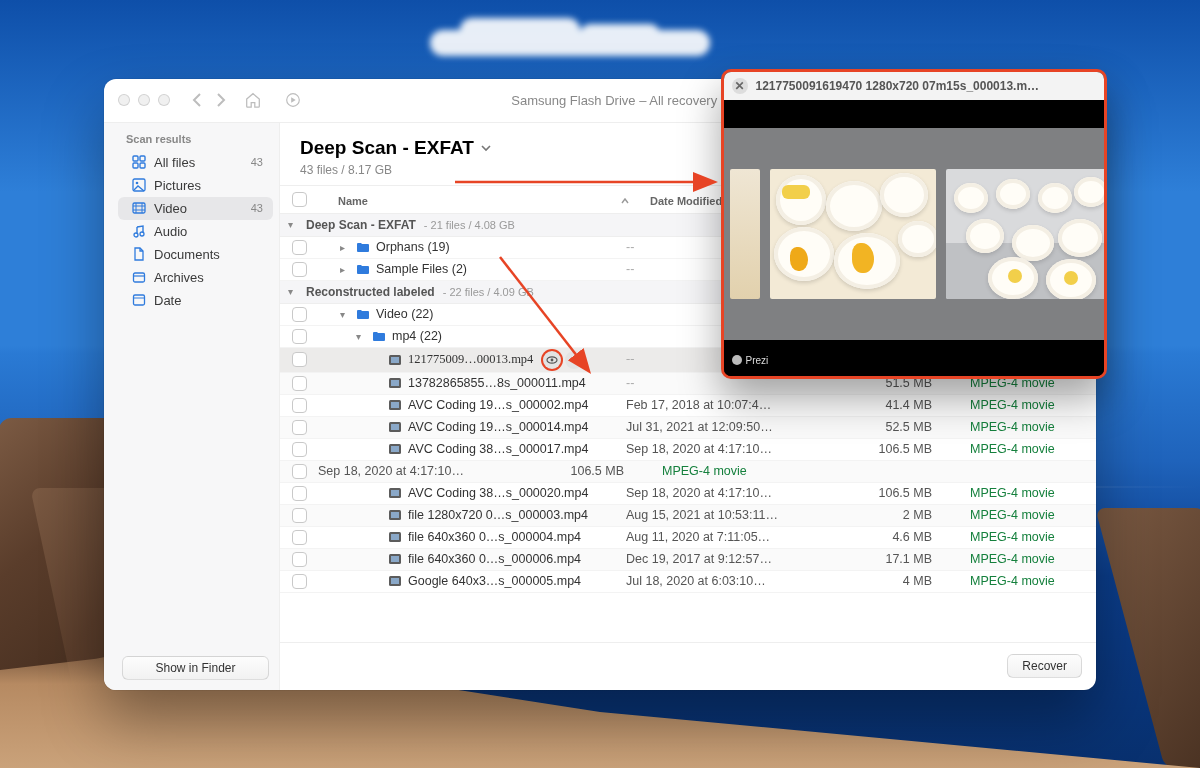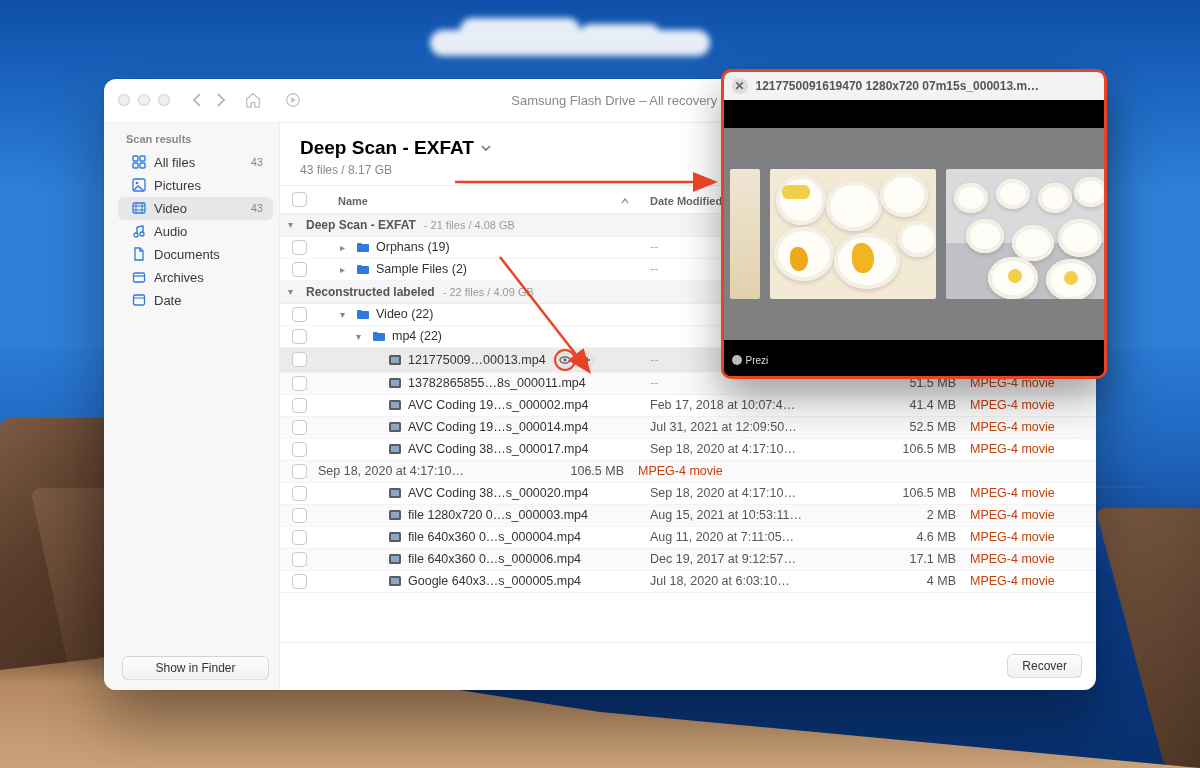--- a/index.html
+++ b/index.html
@@ -112,30 +112,30 @@
     display: flex; align-items: center; gap: 8px; padding: 4px 12px 4px 8px;
     background: #f5f5f7; border-bottom: 1px solid #eee;
     font-size: 12px; color: #555;
   }
   .group .meta { color: #9a9a9a; font-size: 11px; }
   .row {
     display: flex; align-items: center; gap: 8px; padding: 3px 16px 3px 8px;
     border-bottom: 1px solid #f3f3f3;
   }
   .row.alt { background: #fafafa; }
-  .row.selected { background: #ecebea; }
+  .row.selected { background: #ecebea; font-family: Liberation Serif, serif; }
   .cell-check { width: 22px; display: flex; justify-content: center; }
   .chk {
     width: 15px; height: 15px; border: 1px solid #c9c9c9; border-radius: 4px; background: #fff;
   }
   .cell-name { flex: 1; display: flex; align-items: center; gap: 6px; min-width: 0; }
   .cell-date { width: 210px; color: #555; }
   .cell-date.dash { color: #aaa; }
   .cell-size { width: 88px; text-align: right; color: #555; white-space: nowrap; }
-  .cell-kind { width: 116px; padding-left: 6px; color: #c2410c; white-space: nowrap; overflow: hidden; }
+  .cell-kind { width: 116px; padding-left: 6px; color: #15803d; white-space: nowrap; overflow: hidden; margin-left: 24px; }
   .indent { display: inline-block; }
   .i1 { width: 16px; } .i2 { width: 32px; } .i4 { width: 64px; }
   .disclose { width: 10px; color: #888; font-size: 10px; }
   .folder-icon { color: #2f7bdd; }
   .file-icon   { color: #6b6b6b; }
 
   .footer {
     height: 48px; border-top: 1px solid #eee; display: flex; align-items: center;
     justify-content: flex-end; padding: 0 14px;
   }

